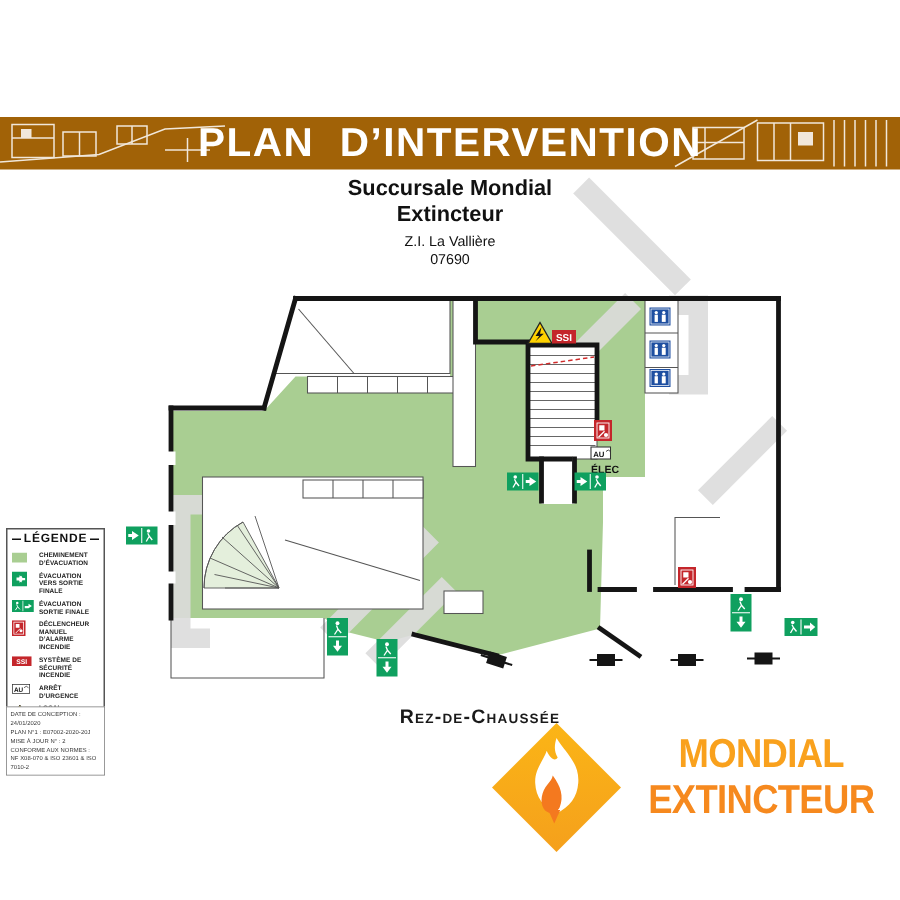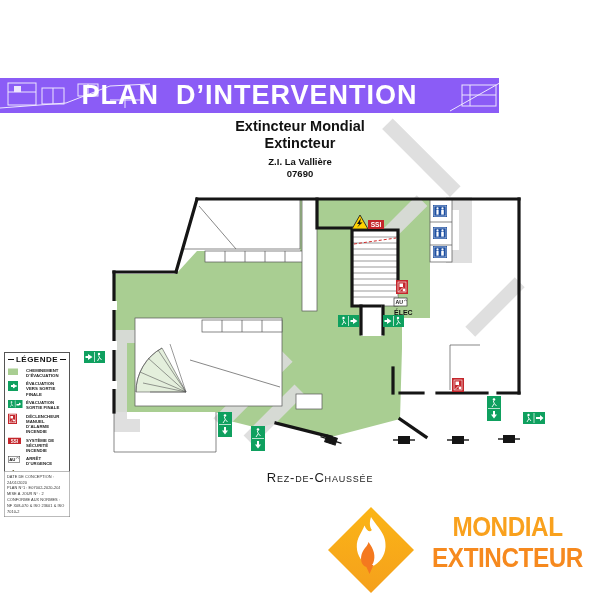--- a/index.html
+++ b/index.html
@@ -1,50 +1,50 @@
 <!DOCTYPE html>
 <html><head>
 <meta charset="utf-8">
 <style>
   html,body{margin:0;padding:0;background:#ffffff;}
   .page{position:relative;width:600px;height:600px;background:#fff;overflow:hidden;
         font-family:"Liberation Sans", sans-serif;}
   
-  .banner{position:absolute;left:0;top:78px;width:499px;height:35px;background:#8b5cf6;}
+  .banner{position:absolute;left:0;top:78px;width:600px;height:35px;background:#a16207;}
   .banner-title{position:absolute;left:0;top:0;width:100%;height:35px;line-height:35px;
         text-align:center;color:#fff;font-size:27px;font-weight:800;letter-spacing:1px;
         white-space:pre;}
   .banner svg{position:absolute;left:0;top:0;}
   
   .titleblock{position:absolute;left:0;top:118px;width:600px;text-align:center;color:#111;}
   .titleblock .big{font-size:14.5px;font-weight:800;line-height:17px;}
-  .titleblock .small{font-size:9.5px;font-weight:700;line-height:11.5px;}
+  .titleblock .small{font-size:9.5px;font-weight:400;line-height:11.5px;}
   .titleblock .gap{height:4px;}
   
   .plansvg{position:absolute;left:0;top:0;width:600px;height:600px;}
   
   .legend{position:absolute;left:4px;top:352px;width:132px;background:#fff;
         border:2px solid #555;padding:4px 6px 6px 6px;transform:scale(.5);
         transform-origin:0 0;box-sizing:border-box;}
   .legend-title{display:flex;align-items:center;gap:4px;font-size:16px;font-weight:800;
         letter-spacing:1px;color:#111;justify-content:center;}
   .legend-title:before,.legend-title:after{content:"";flex:1;border-top:2px solid #111;}
   .lrow{display:flex;align-items:flex-start;margin-top:7px;gap:6px;}
   .lico{width:30px;flex:0 0 30px;display:flex;justify-content:flex-start;}
   .llbl{font-size:8.6px;line-height:1.18;color:#222;font-weight:600;letter-spacing:.1px;}
   
   .infobox{position:absolute;left:4px;top:471px;width:132px;border:1.5px solid #777;
         background:#fff;padding:4px 5px;transform:scale(.5);transform-origin:0 0;
         box-sizing:border-box;}
   .infobox div{font-size:7.8px;line-height:1.5;color:#333;font-weight:500;letter-spacing:.1px;}
   
   .floorlabel{position:absolute;left:150px;top:470px;width:340px;text-align:center;
-        font-variant:small-caps;font-weight:400;font-size:13px;letter-spacing:.8px;color:#1a1a1a;}
-  
-  .logo{position:absolute;left:325px;top:504px;width:270px;height:92px;}
+        font-variant:small-caps;font-weight:700;font-size:13px;letter-spacing:.8px;color:#1a1a1a;}
+  
+  .logo{position:absolute;left:325px;top:479px;width:270px;height:92px;}
   .logo svg{position:absolute;left:0;top:0;}
   .logo-text{position:absolute;left:95px;top:8px;width:175px;text-align:center;}
   .logo-l1{font-size:27px;font-weight:800;color:#F9A11D;letter-spacing:-.5px;
         transform:scaleX(.9);line-height:31px;}
   .logo-l2{font-size:27px;font-weight:800;color:#F6891E;letter-spacing:-.5px;
         transform:scaleX(.9);line-height:31px;}
 </style>
 </head>
 <body>
 
@@ -301,21 +301,21 @@
         <line x1="527" y1="4" x2="527" y2="29"></line>
           <rect x="532" y="10" width="10" height="9" fill="#fff" stroke="none"></rect>
         <path d="M556,2 L556,33 M563,2 L563,33 M570,2 L570,33 M577,2 L577,33 M584,2 L584,33 M591,2 L591,33"></path>
         <path d="M450,33 L505,2"></path>
       </g>
     </svg>
     <div class="banner-title">PLAN  D’INTERVENTION</div>
   </div>
 
   <div class="titleblock">
-    <div class="big">Extincteur Mondial</div>
+    <div class="big">Succursale Mondial</div>
     <div class="big">Extincteur</div>
     <div class="gap"></div>
     <div class="small">Z.I. La Vallière</div>
     <div class="small">07690</div>
   </div>
 
   <div class="legend">
     <div class="legend-title">LÉGENDE</div>
 
     <div class="lrow">

